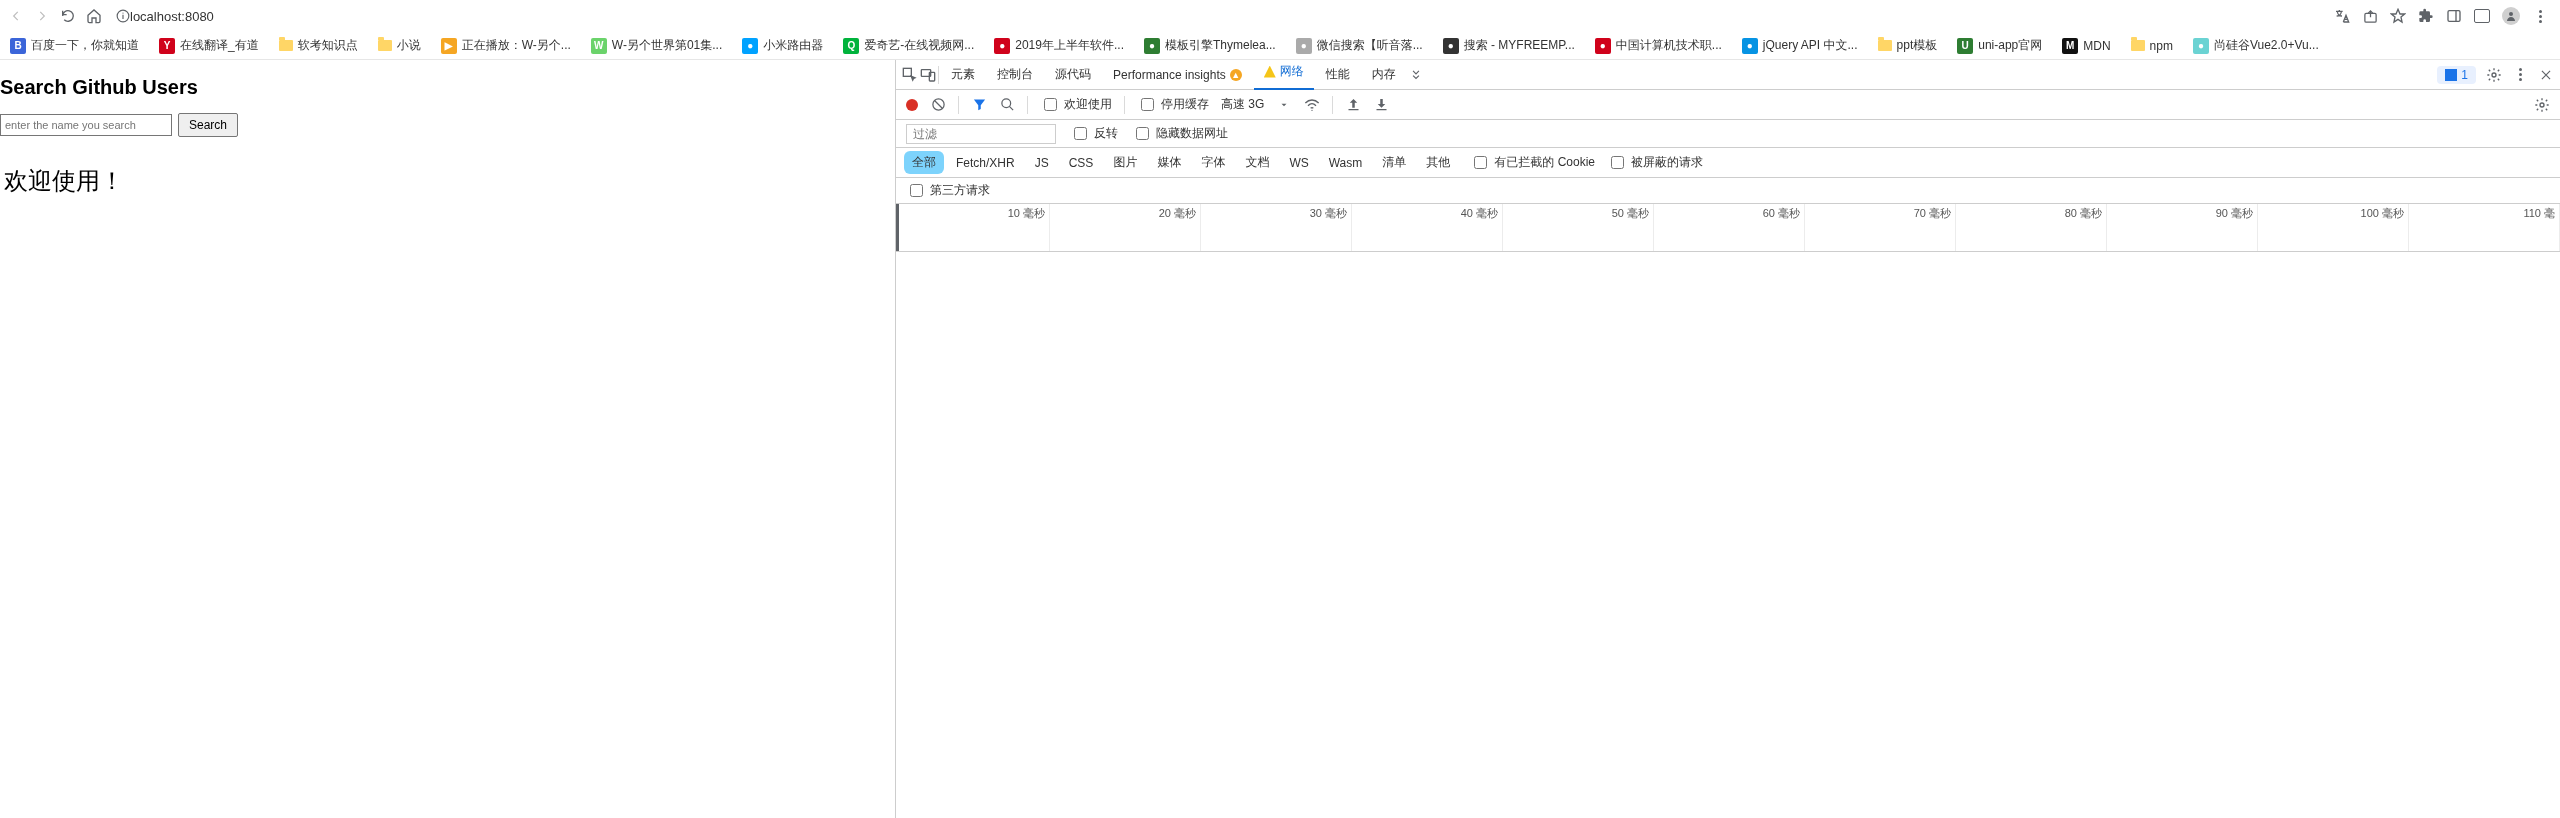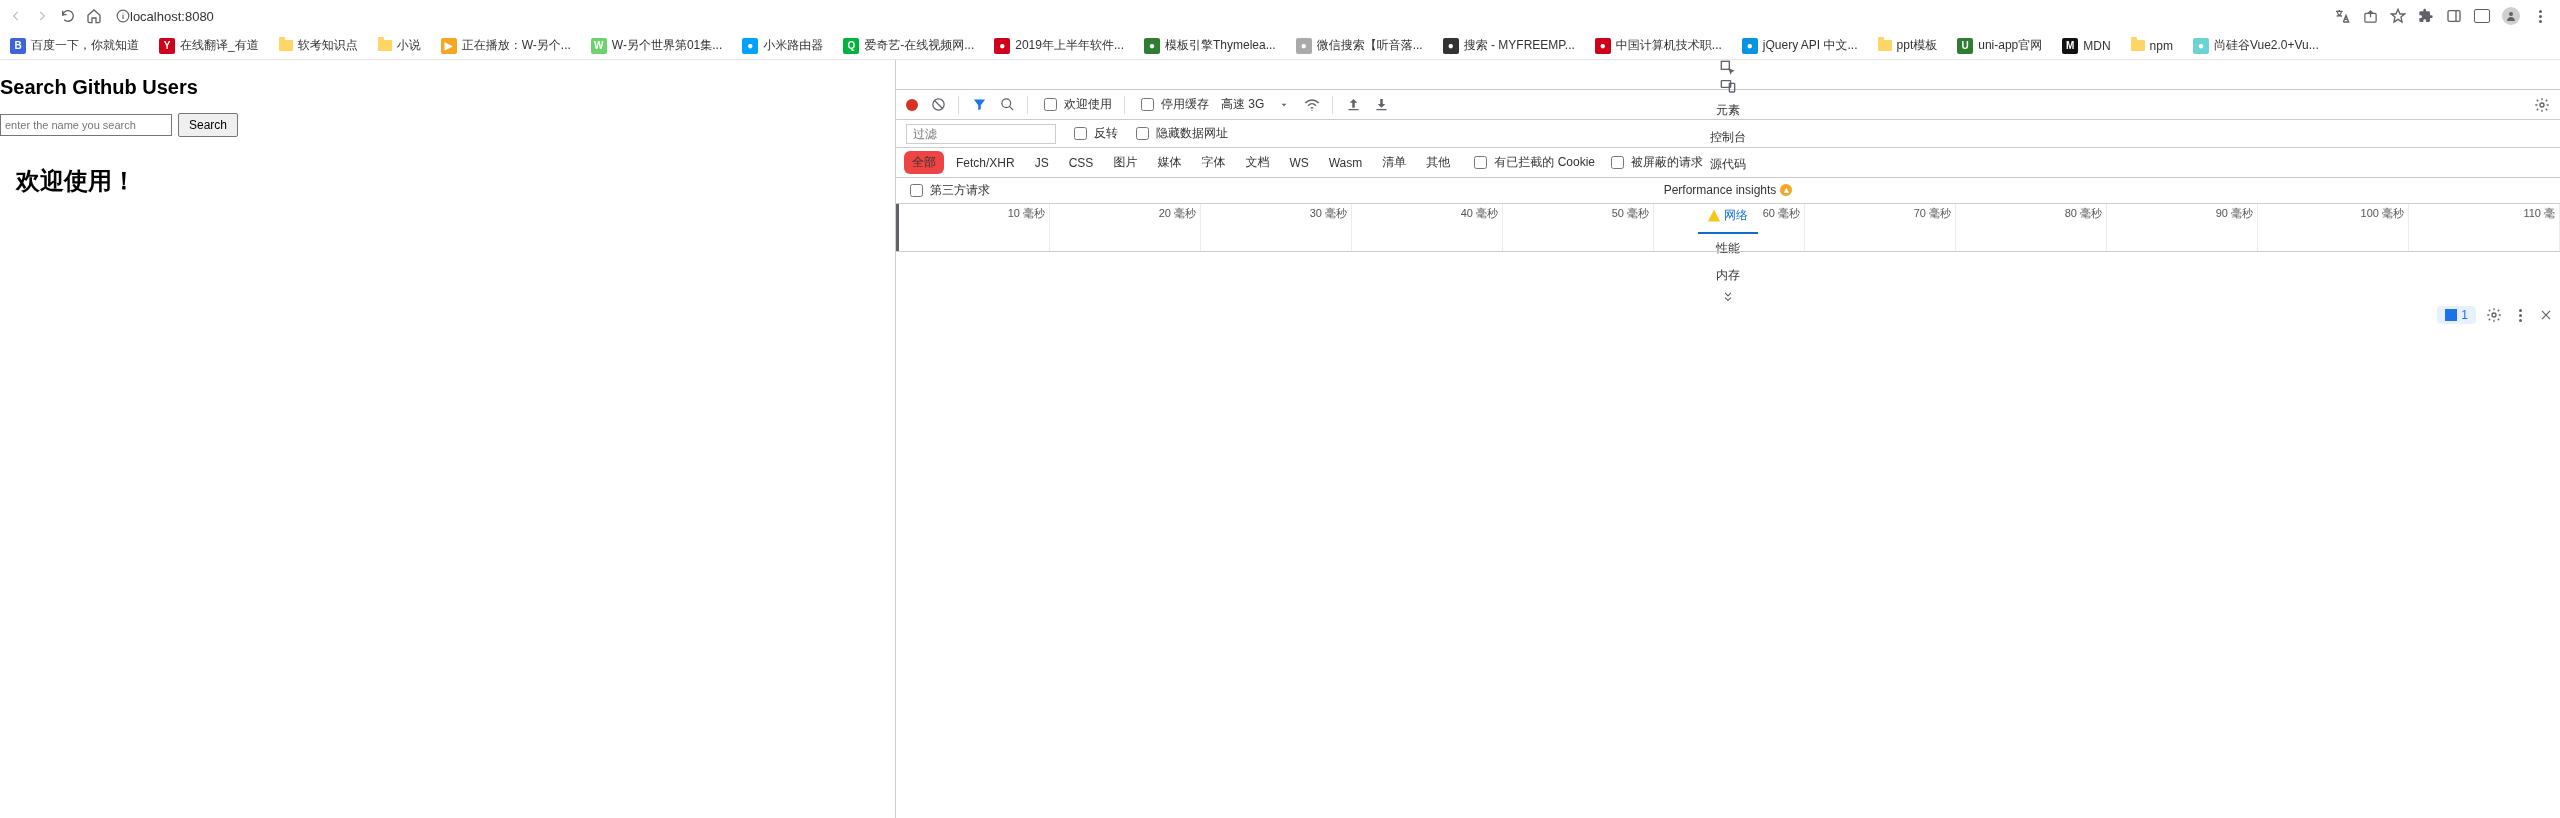--- a/index.html
+++ b/index.html
@@ -25,25 +25,25 @@
   .bm-folder { width:14px; height:11px; background:#ffd666; border-radius:1px; position:relative;}
   .bm-folder::before{content:'';position:absolute;top:-3px;left:0;width:6px;height:3px;background:#ffd666;border-radius:1px 1px 0 0;}
 
   
   .main { position:absolute; top:60px; bottom:0; left:0; right:0; display:flex;}
   .page { flex:0 0 895px; padding:12px 0; }
   .page h1 { font-size: 20px; font-weight:bold; margin: 4px 0 14px 0; }
   .search-row { display:flex; gap:6px; align-items:center;}
   .search-row input[type=text]{ width:172px; height:22px; font-size:11px; padding:2px 4px; border:1px solid #767676;}
   .search-row button{ height:24px; font-size:12px; padding:0 10px; background:#efefef; border:1px solid #767676; border-radius:2px; cursor:pointer;}
-  .page h2 { font-size: 24px; font-weight:bold; margin: 28px 0 0 16px;}
+  .page h2 { font-size: 24px; font-weight:normal; margin: 28px 0 0 4px;}
 
   
   .devtools { flex:1 1 auto; border-left:1px solid #cdcdcd; display:flex; flex-direction:column; background:#fff; font-size:12px; color:#333;}
-  .dt-tabs { height:30px; display:flex; align-items:center; border-bottom:1px solid #cdcdcd; padding:0 6px; gap:2px;flex-direction:column;}
+  .dt-tabs { height:30px; display:flex; align-items:center; border-bottom:1px solid #cdcdcd; padding:0 6px; gap:2px;}
   .dt-tab { padding: 4px 10px; cursor:pointer; display:flex; align-items:center; gap:4px; color:#333;}
   .dt-tab.active { color:#106cd4; border-bottom:2px solid #106cd4; padding-bottom:8px;}
   .dt-tab .warn-icon { width:12px; height:12px; background:#f5a623; border-radius:50%; display:flex; align-items:center; justify-content:center; color:#fff; font-size:9px; font-weight:bold;}
   .dt-tab .net-warn { width:12px; height:12px; background:#f5c518; clip-path: polygon(50% 0, 100% 100%, 0 100%); }
   .dt-tabs-right { margin-left:auto; display:flex; align-items:center; gap:10px;}
   .dt-issues { display:flex; align-items:center; gap:4px; background:#e8f0fe; border-radius:4px; padding:2px 8px; color:#1a73e8; cursor:pointer;}
   .dt-issues .sq{ width:12px; height:12px; background:#1a73e8;}
   .dt-icon { width:16px; height:16px; display:flex; align-items:center; justify-content:center; cursor:pointer; color:#5f6368;}
 
   .dt-toolbar { height:30px; display:flex; align-items:center; gap:12px; padding:0 10px; border-bottom:1px solid #cdcdcd;}
@@ -51,21 +51,21 @@
   .tb-sep { width:1px; height:18px; background:#dadada; }
   .chk { display:flex; align-items:center; gap:4px; }
   .chk input { width:13px; height:13px;}
   .throttle { display:flex; align-items:center; gap:6px;}
 
   .dt-filter { height:28px; display:flex; align-items:center; gap:14px; padding:0 10px; border-bottom:1px solid #cdcdcd;}
   .dt-filter input[type=text]{ width:150px; height:20px; font-size:12px; border:1px solid #cdcdcd; padding:1px 6px;}
   
   .dt-types { height:30px; display:flex; align-items:center; gap:4px; padding:0 8px; border-bottom:1px solid #cdcdcd;}
   .type-btn { padding:3px 8px; font-size:12px; cursor:pointer;}
-  .type-btn.active { background:#ef4444; border-radius:6px;}
+  .type-btn.active { background:#7dd3fc; border-radius:6px;}
   .type-chk { display:flex; align-items:center; gap:4px; margin-left:8px;}
 
   .dt-third { height:26px; display:flex; align-items:center; gap:6px; padding:0 10px; border-bottom:1px solid #cdcdcd;}
 
   .dt-timeline { height:48px; border-bottom:1px solid #cdcdcd; display:flex; position:relative;}
   .tl-col { flex:1; border-right:1px solid #ececec; position:relative;}
   .tl-col span { position:absolute; top:2px; right:4px; font-size:11px; color:#555;}
   .tl-first { width:3px; background:#5f6368;}
 
   .dt-body { flex:1;}

